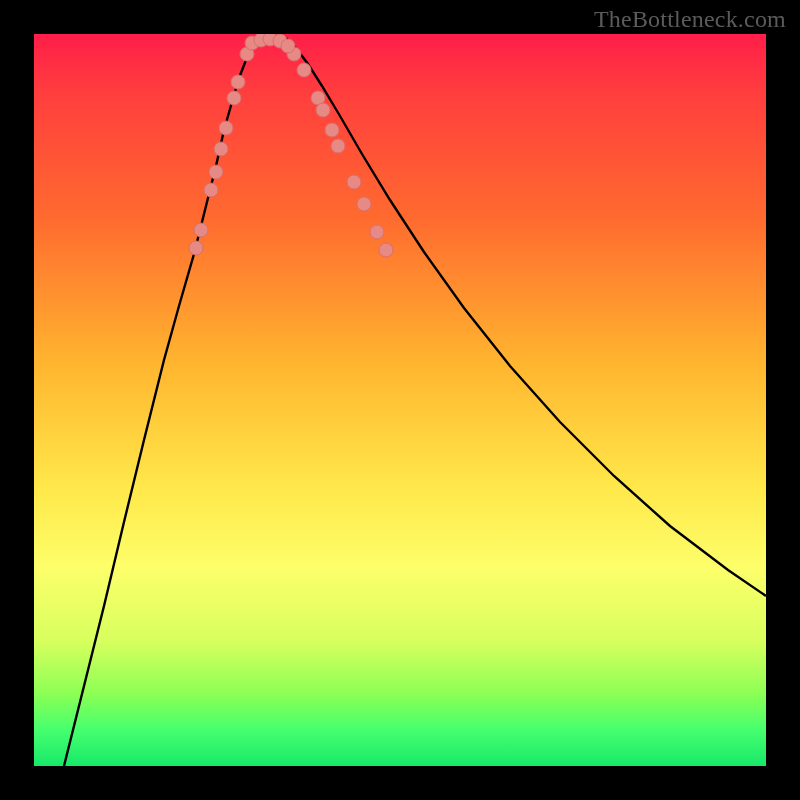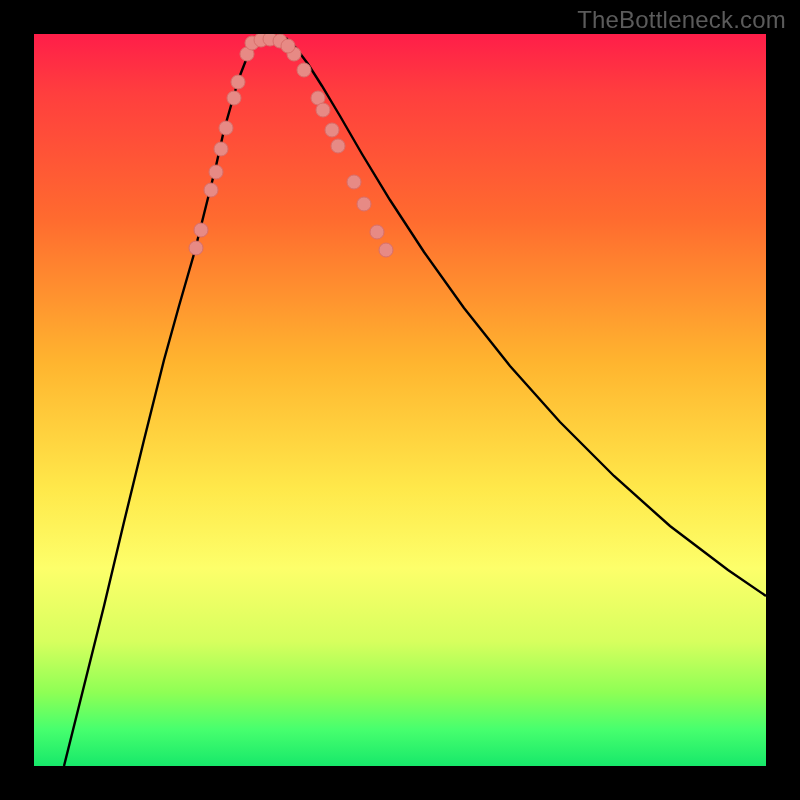--- a/index.html
+++ b/index.html
@@ -8,20 +8,21 @@
     width: 800px;
     height: 800px;
     overflow: hidden;
     background: #000;
     font-family: Arial, Helvetica, sans-serif;
   }
   .frame {
     position: absolute;
     inset: 0;
     background: #000;
+    font-family: Liberation Serif, serif;
   }
   .plot {
     position: absolute;
     left: 34px;
     top: 34px;
     width: 732px;
     height: 732px;
     background: linear-gradient(
       to bottom,
       #ff1e49 0%,

